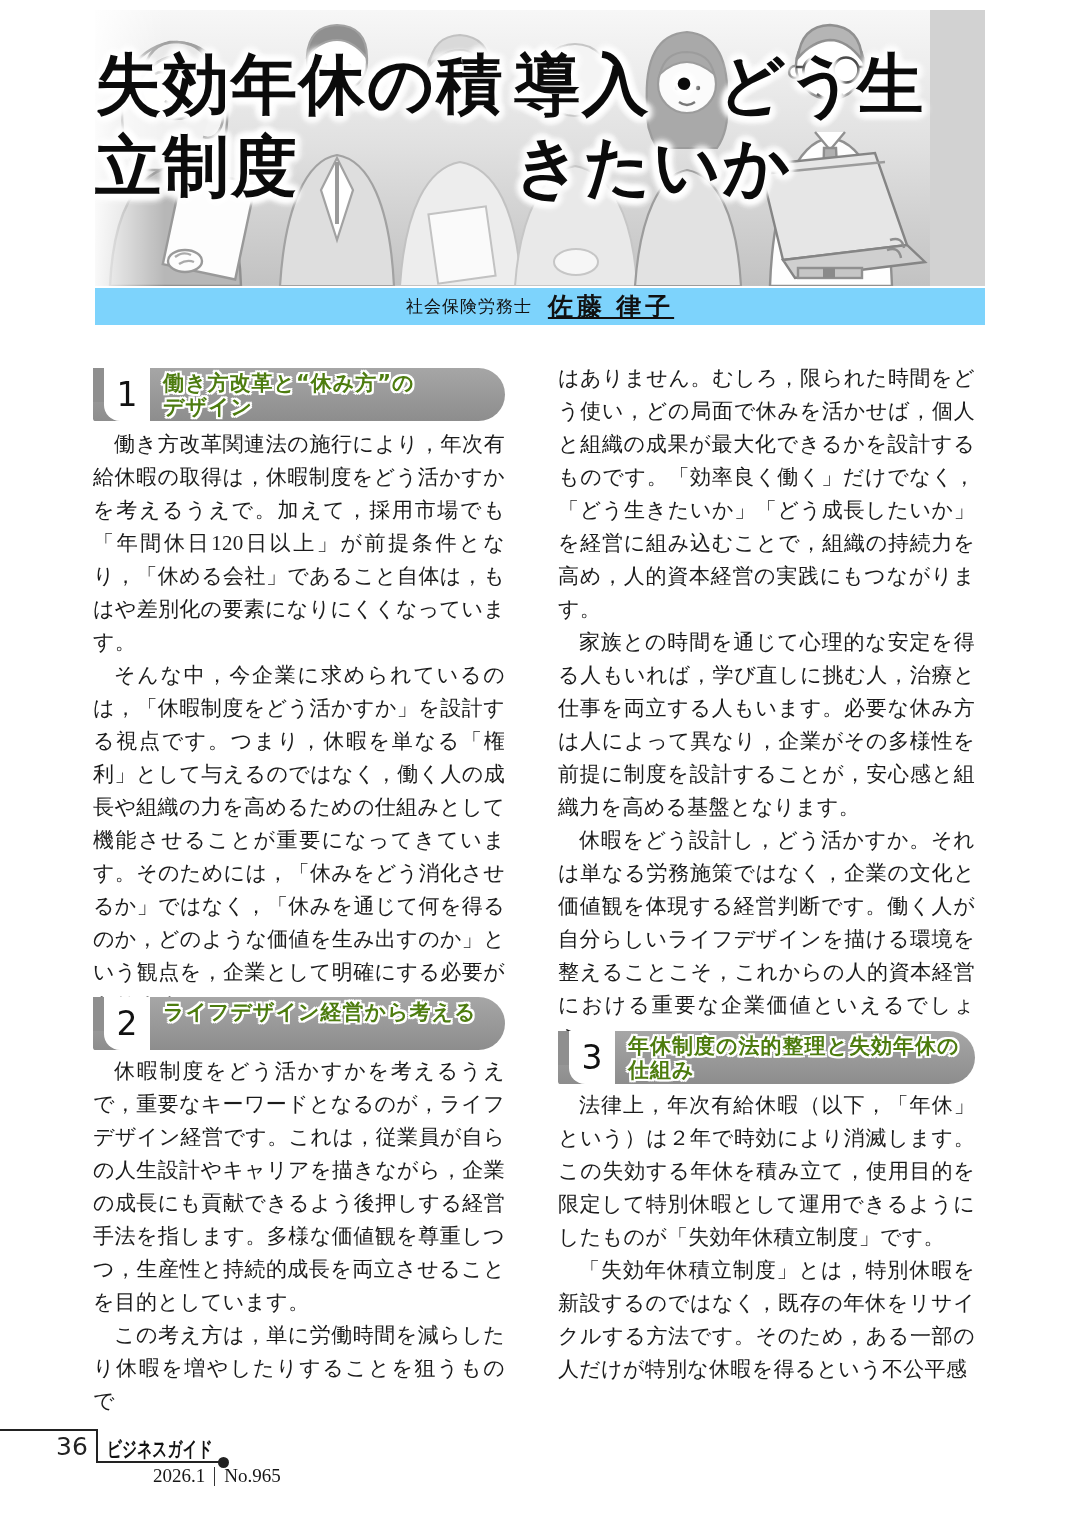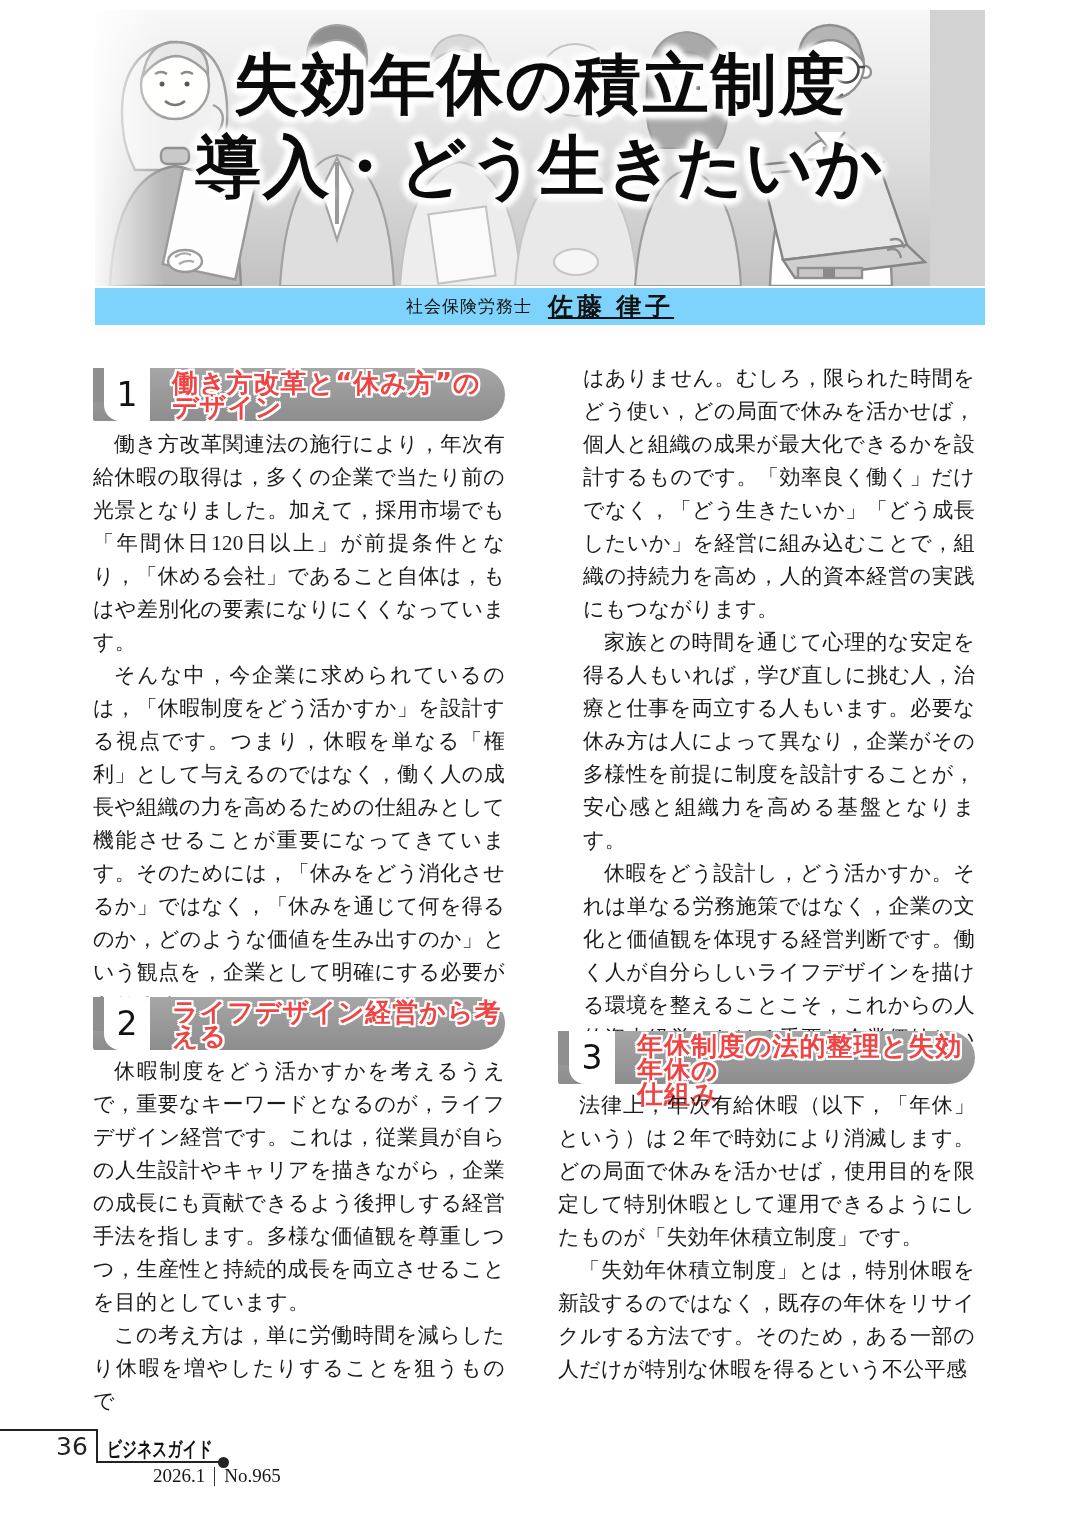--- a/index.html
+++ b/index.html
@@ -2,21 +2,21 @@
 <html><head>
 <meta charset="utf-8">
 <style>
   html,body{margin:0;padding:0;background:#fff;}
   .page{position:relative;width:1075px;height:1517px;background:#fff;overflow:hidden;
         font-family:"Liberation Serif","DejaVu Serif",serif;color:#1b1b1b;}
 
   
   .illus{position:absolute;left:95px;top:10px;width:890px;height:276px;}
   .illus svg{position:absolute;inset:0;}
-  .title-overlay{position:absolute;inset:0;display:flex;flex-direction:column;align-items:center;
+  .title-overlay{position:absolute;inset:0;display:flex;flex-direction:row;
         justify-content:flex-start;padding-top:34px;
         font-family:"DejaVu Sans","Liberation Sans",sans-serif;font-weight:900;
         font-size:66px;line-height:82px;letter-spacing:2px;color:#0b0b0b;
         text-shadow:0 0 12px #fff,0 0 12px #fff,0 0 6px #fff,
           -4px -4px 5px #fff,4px -4px 5px #fff,-4px 4px 5px #fff,4px 4px 5px #fff,
           -6px 0 6px #fff,6px 0 6px #fff,0 -6px 6px #fff,0 6px 6px #fff;}
   
   .byline{position:absolute;left:95px;top:288px;width:890px;height:37px;background:#7dd3fc;
         display:flex;align-items:center;justify-content:center;gap:16px;}
   .byline .role{font-size:17px;letter-spacing:1px;color:#111;}
@@ -32,23 +32,23 @@
   .body p.indent{text-indent:1em;}
 
   
   .sec-header{position:absolute;left:0;right:0;height:53px;}
   .sec-bar{position:absolute;inset:0;background:linear-gradient(#a6a6a6,#8d8d8d);
         border-radius:3px 28px 28px 3px;}
   .sec-accent{position:absolute;left:0;top:0;width:12px;height:34px;background:#8f8f8f;}
   .sec-num-tile{position:absolute;left:11px;top:0;width:46px;height:53px;background:#fff;
         border-radius:0 0 0 16px;display:flex;align-items:center;justify-content:center;}
   .sec-num{font-family:"DejaVu Sans","Liberation Sans",sans-serif;font-size:33px;color:#111;}
-  .sec-title{position:absolute;left:79px;top:3px;
+  .sec-title{position:absolute;left:70px;top:3px;
         font-family:"DejaVu Sans","Liberation Sans",sans-serif;font-weight:700;
-        font-size:26px;line-height:24px;letter-spacing:1px;color:#ef4444;
+        font-size:21px;line-height:24px;letter-spacing:1px;color:#4d7c0f;
         text-shadow:-2px -2px 0 #fff,2px -2px 0 #fff,-2px 2px 0 #fff,2px 2px 0 #fff,
           -2px 0 0 #fff,2px 0 0 #fff,0 -2px 0 #fff,0 2px 0 #fff;}
 
   
   .f-line{position:absolute;background:#222;}
   .f-line-top{left:0;top:1429px;width:98px;height:2px;}
   .f-line-vert{left:96px;top:1429px;width:2px;height:34px;}
   .f-line-bot{left:96px;top:1461px;width:130px;height:2px;}
   .f-dot{position:absolute;left:218px;top:1457px;width:11px;height:11px;border-radius:50%;background:#222;}
   .f-page{position:absolute;left:56px;top:1432px;font-family:"DejaVu Sans","Liberation Sans",sans-serif;
@@ -171,60 +171,60 @@
       <div class="sec-accent"></div>
       <div class="sec-num-tile">
         <span class="sec-num">1</span>
       </div>
       <div class="sec-title">
         <div>働き方改革と“休み方”の</div>
         <div>デザイン</div>
       </div>
     </div>
     <div class="body" style="top:62px;">
-      <p class="indent">働き方改革関連法の施行により，年次有給休暇の取得は，多くの企業で当たり前の光景となりました。加えて，採用市場でも「年間休日120日以上」が前提条件となり，「休める会社」であること自体は，もはや差別化の要素になりにくくなっています。</p>
+      <p class="indent">働き方改革関連法の施行により，年次有給休暇の取得は，休暇制度をどう活かすかを考えるうえで。加えて，採用市場でも「年間休日120日以上」が前提条件となり，「休める会社」であること自体は，もはや差別化の要素になりにくくなっています。</p>
       <p class="indent">そんな中，今企業に求められているのは，「休暇制度をどう活かすか」を設計する視点です。つまり，休暇を単なる「権利」として与えるのではなく，働く人の成長や組織の力を高めるための仕組みとして機能させることが重要になってきています。そのためには，「休みをどう消化させるか」ではなく，「休みを通じて何を得るのか，どのような価値を生み出すのか」という観点を，企業として明確にする必要があります。</p>
     </div>
 
     <div class="sec-header" style="top:631px;">
       <div class="sec-bar"></div>
       <div class="sec-accent"></div>
       <div class="sec-num-tile">
         <span class="sec-num">2</span>
       </div>
       <div class="sec-title">
         <div>ライフデザイン経営から考える</div>
       </div>
     </div>
     <div class="body" style="top:689px;">
       <p class="indent">休暇制度をどう活かすかを考えるうえで，重要なキーワードとなるのが，ライフデザイン経営です。これは，従業員が自らの人生設計やキャリアを描きながら，企業の成長にも貢献できるよう後押しする経営手法を指します。多様な価値観を尊重しつつ，生産性と持続的成長を両立させることを目的としています。</p>
       <p class="indent">この考え方は，単に労働時間を減らしたり休暇を増やしたりすることを狙うもので</p>
     </div>
   </div>
 
   <div class="col col-right">
-    <div class="body" style="top:2px;margin-left:25px;">
+    <div class="body" style="top:2px;">
       <p>はありません。むしろ，限られた時間をどう使い，どの局面で休みを活かせば，個人と組織の成果が最大化できるかを設計するものです。「効率良く働く」だけでなく，「どう生きたいか」「どう成長したいか」を経営に組み込むことで，組織の持続力を高め，人的資本経営の実践にもつながります。</p>
       <p class="indent">家族との時間を通じて心理的な安定を得る人もいれば，学び直しに挑む人，治療と仕事を両立する人もいます。必要な休み方は人によって異なり，企業がその多様性を前提に制度を設計することが，安心感と組織力を高める基盤となります。</p>
       <p class="indent">休暇をどう設計し，どう活かすか。それは単なる労務施策ではなく，企業の文化と価値観を体現する経営判断です。働く人が自分らしいライフデザインを描ける環境を整えることこそ，これからの人的資本経営における重要な企業価値といえるでしょう。</p>
     </div>
 
     <div class="sec-header" style="top:671px;">
       <div class="sec-bar"></div>
       <div class="sec-accent"></div>
       <div class="sec-num-tile">
         <span class="sec-num">3</span>
       </div>
       <div class="sec-title">
         <div>年休制度の法的整理と失効年休の</div>
         <div>仕組み</div>
       </div>
     </div>
     <div class="body" style="top:729px;">
-      <p class="indent">法律上，年次有給休暇（以下，「年休」という）は２年で時効により消滅します。どの局面で休みを活かせば，使用目的を限定して特別休暇として運用できるようにしたものが「失効年休積立制度」です。</p>
+      <p class="indent">法律上，年次有給休暇（以下，「年休」という）は２年で時効により消滅します。この失効する年休を積み立て，使用目的を限定して特別休暇として運用できるようにしたものが「失効年休積立制度」です。</p>
       <p class="indent">「失効年休積立制度」とは，特別休暇を新設するのではなく，既存の年休をリサイクルする方法です。そのため，ある一部の人だけが特別な休暇を得るという不公平感</p>
     </div>
   </div>
 
   <div class="f-line f-line-top"></div>
   <div class="f-line f-line-vert"></div>
   <div class="f-line f-line-bot"></div>
   <div class="f-dot"></div>
   <div class="f-page">36</div>
   <div class="f-logo">ビジネスガイド</div>

